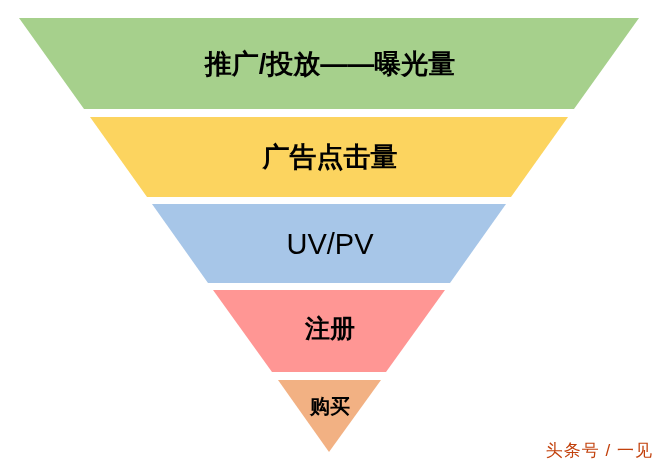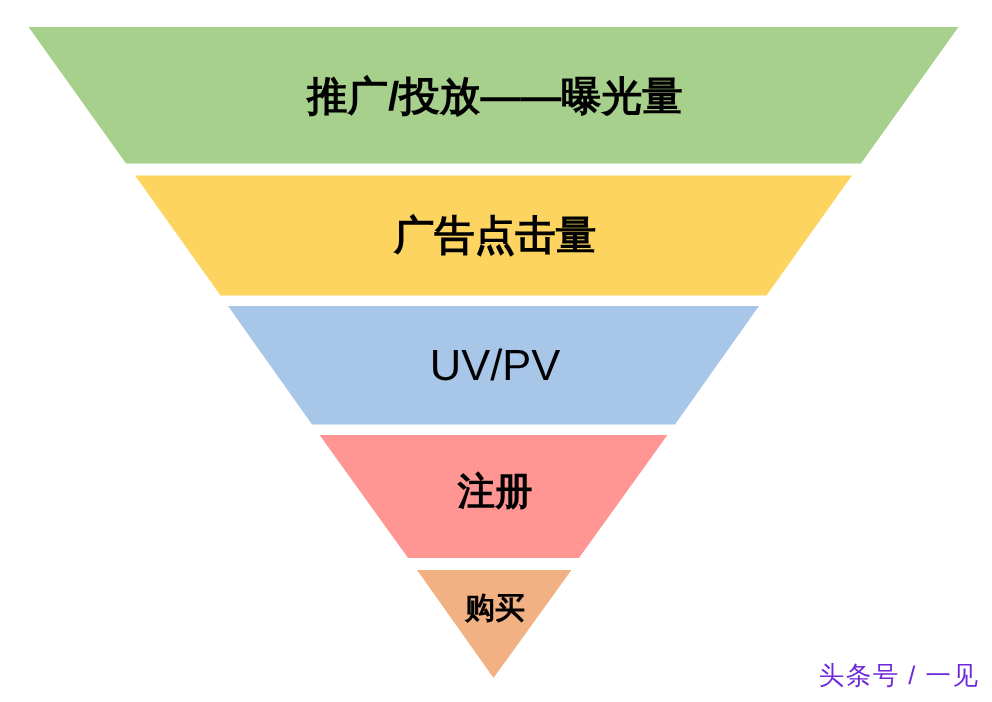--- a/index.html
+++ b/index.html
@@ -27,21 +27,21 @@
     text-anchor: middle;
   }
   .layer-label.latin {
     font-weight: 400;
   }
   .watermark {
     position: absolute;
     right: 8px;
     bottom: 6px;
     font-size: 17px;
-    color: #6d28d9;
+    color: #c2410c;
     text-shadow: 1px 1px 0 #ffffff;
     letter-spacing: 1px;
     user-select: none;
   }
 </style>
 </head>
 <body>
 
 <div class="canvas">
 

